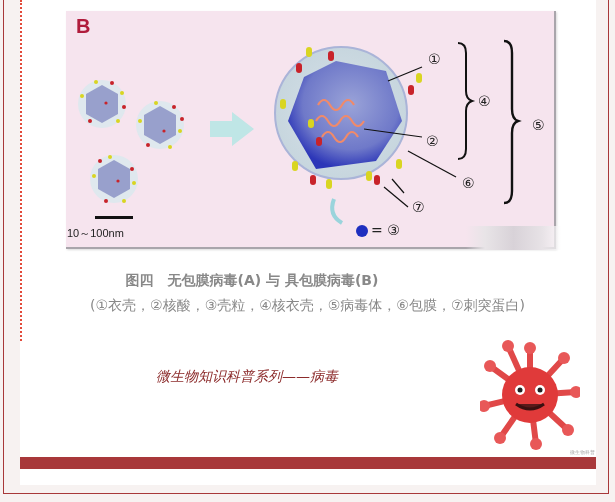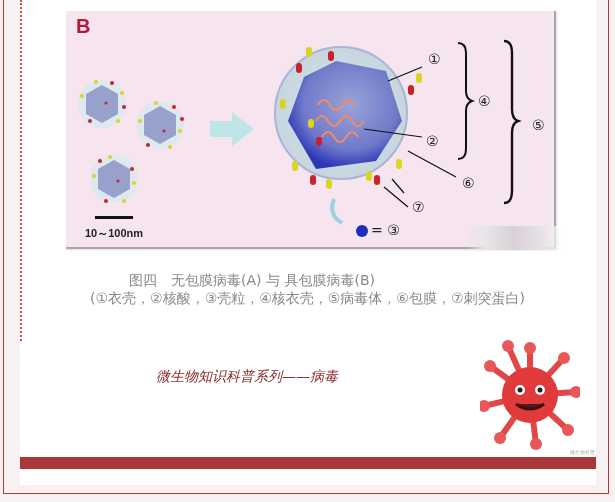--- a/index.html
+++ b/index.html
@@ -29,34 +29,34 @@
     border-bottom:2px solid #a9a5ab;
     box-shadow:1px 1px 2px rgba(0,0,0,0.15);
     overflow:hidden;
   }
   .fig-label {
     position:absolute; left:10px; top:4px;
     font-family:"Liberation Sans", sans-serif; font-weight:bold;
     font-size:20px; color:#b01c3c;
   }
   .scale-bar { position:absolute; left:29px; top:205px; width:38px; height:3px; background:#111; }
-  .scale-text { position:absolute; left:19px; top:215px; font-size:11px; color:#222; font-family:"Liberation Sans", sans-serif;font-weight:bold; }
+  .scale-text { position:absolute; left:1px; top:215px; font-size:11px; color:#222; font-family:"Liberation Sans", sans-serif; }
   .num {
     position:absolute; font-size:14px; color:#222; font-family:"DejaVu Sans", sans-serif;
   }
   .blur {
     position:absolute; left:466px; top:226px; width:95px; height:24px;
     background:linear-gradient(90deg, rgba(255,255,255,0), #e8e4e7 20%, #d8d2d8 50%, #e7e2e6 80%, rgba(255,255,255,0.6));
   }
   .caption1 {
     position:absolute; left:0; top:272px; width:504px; text-align:center;
-    font-size:14px; color:#888;
+    font-size:14px; color:#888;font-weight:bold;
   }
   .caption2 {
-    position:absolute; left:0; top:290px; width:615px; text-align:center;
+    position:absolute; left:0; top:297px; width:615px; text-align:center;
     font-size:14px; color:#888;
   }
   .series-title {
     position:absolute; left:156px; top:368px;
     font-size:14px; color:#8c2b2b; font-style:italic;
   }
   .red-bar {
     position:absolute; left:20px; top:457px; width:576px; height:12px; background:#a8383a;
   }
   .wm { position:absolute; left:570px; top:449px; font-size:5px; color:#aaa; }

